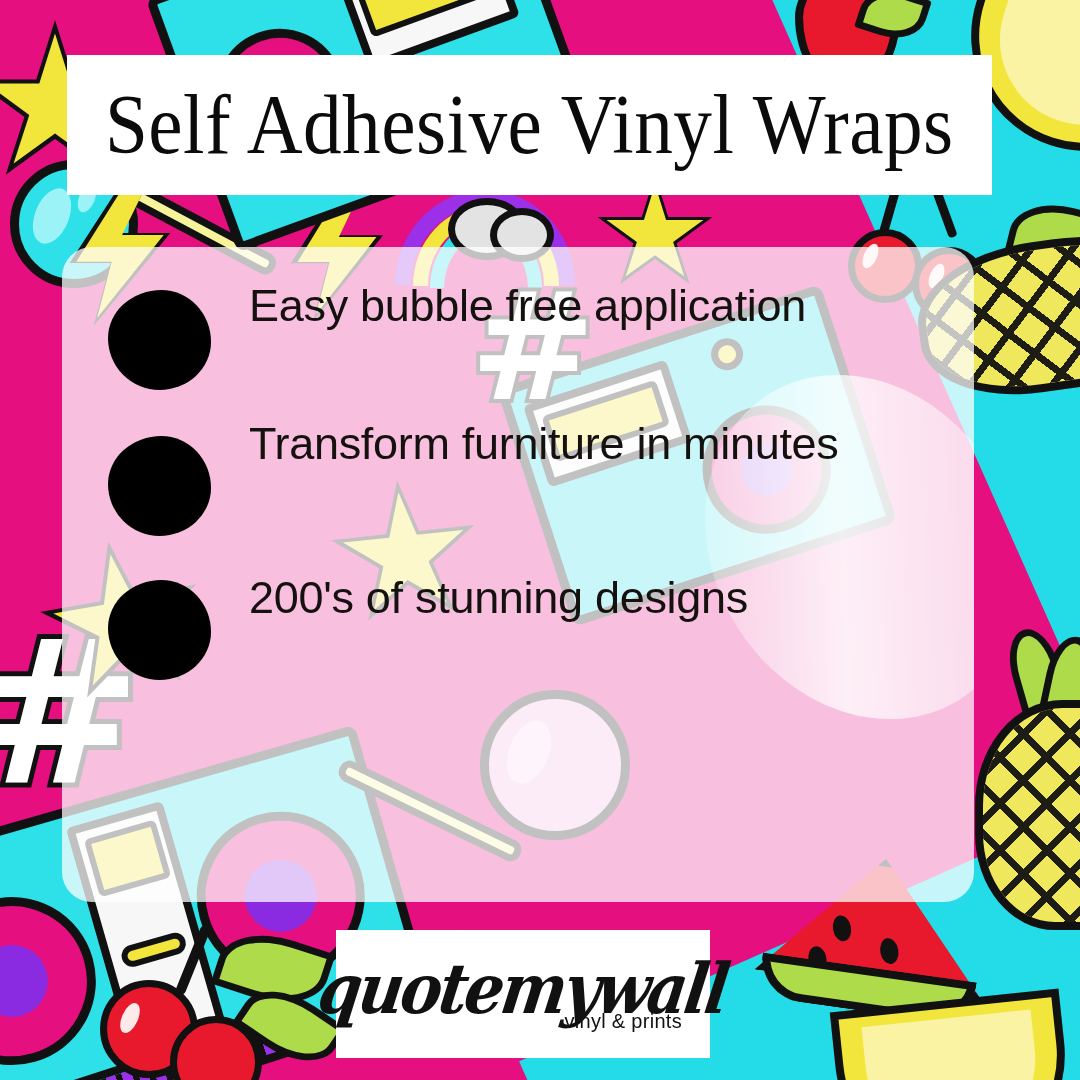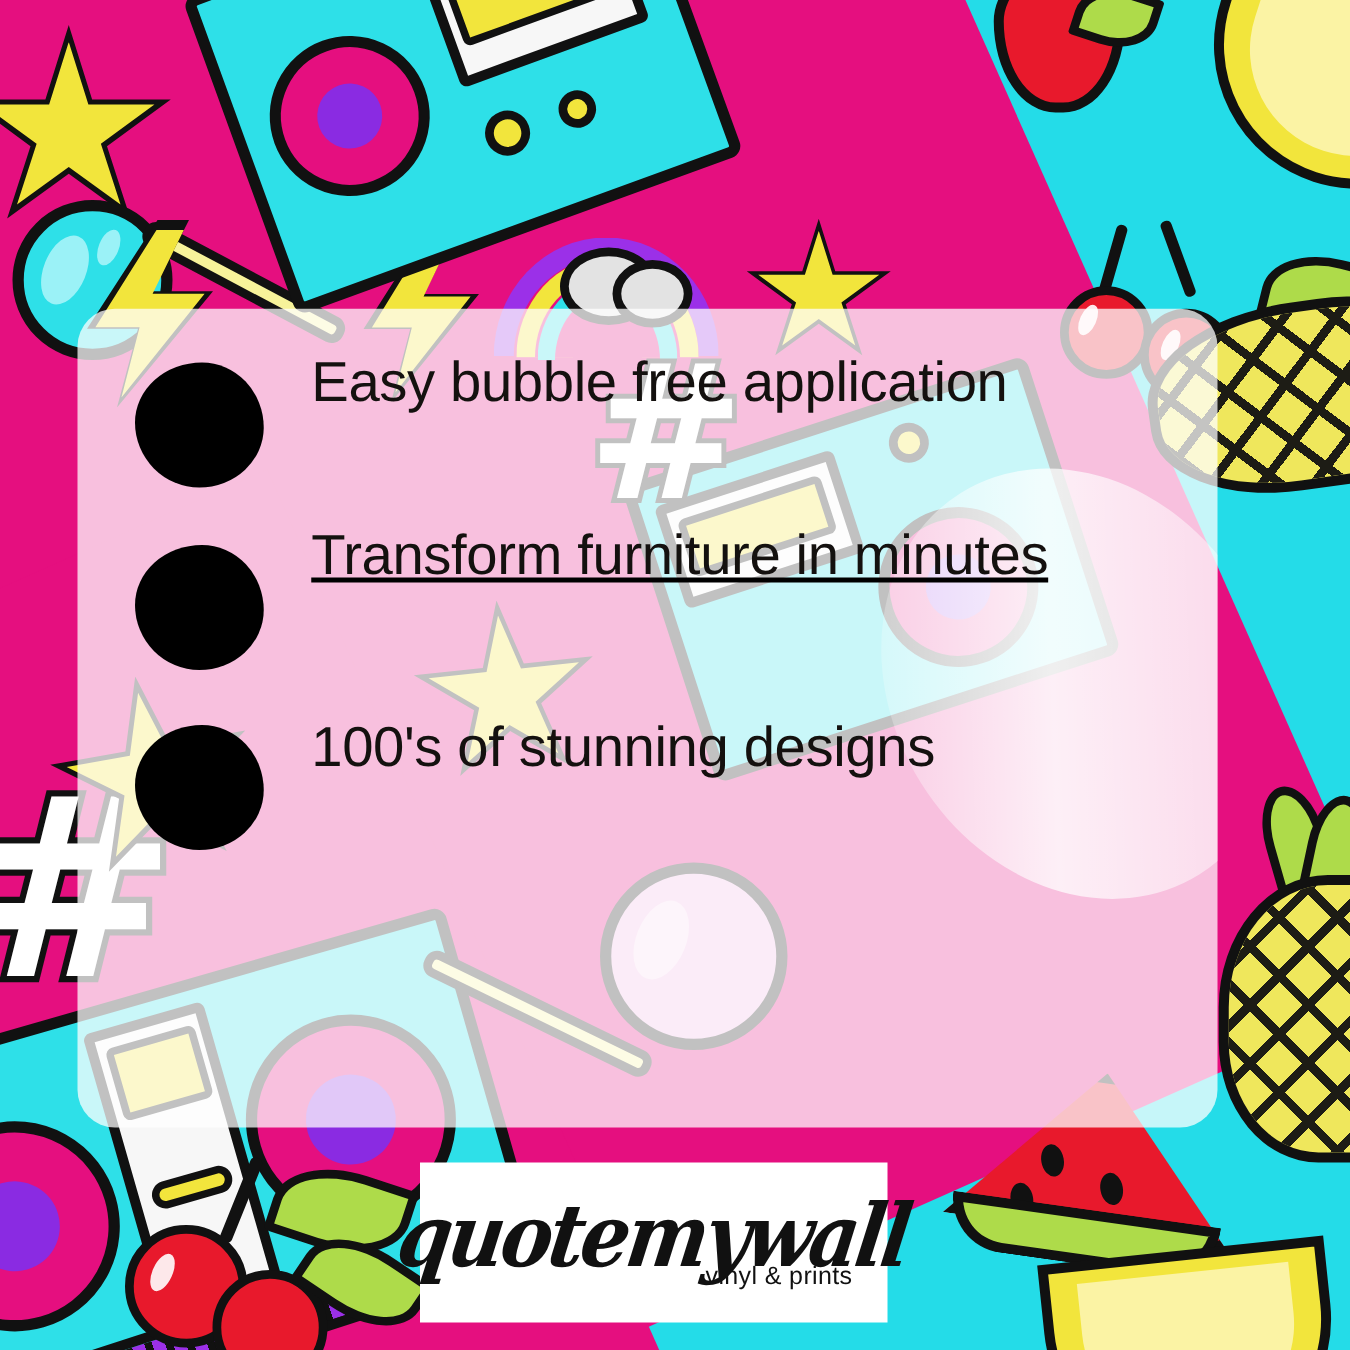--- a/index.html
+++ b/index.html
@@ -134,21 +134,21 @@
     flex:0 0 auto;width:103px;height:100px;background:#000;
     border-radius:52% 48% 50% 50% / 48% 52% 48% 52%;
     margin-right:38px;margin-top:4px;
   }
   .btext{
     font-family:"Liberation Sans", sans-serif;
     font-weight:300;font-size:45px;line-height:1.07;color:#14110F;
     letter-spacing:-.3px;padding-top:6px;
   }
   .r1 .bullet{margin-top:14px;}
-  .r2{margin-top:15px;text-decoration:underline;}
+  .r2{margin-top:15px;}
   .r2 .bullet{margin-top:22px;}
   .r3{margin-top:30px;}
   .r3 .bullet{margin-top:14px;}
   .r4{margin-top:32px;}
   .r4 .bullet{margin-top:12px;}
 
   
   #logo-box{
     position:absolute;left:336px;top:930px;width:374px;height:128px;
     background:#FFFFFF;display:flex;flex-direction:column;
@@ -325,37 +325,40 @@
 
   <div class="doodle lolly" style="left:480px;top:690px;width:150px;height:150px;background:#EFB6E2;">
     <div class="lolly-shine" style="left:20px;top:20px;width:40px;height:66px;background:#F7D6EF;transform:rotate(22deg);"></div>
   </div>
   <div class="doodle lolly-stick" style="left:330px;top:800px;width:200px;height:22px;transform:rotate(26deg);"></div>
 
   <div id="panel">
     <div class="roll"></div>
   </div>
 
+  <div id="title-box">
+    <div id="title-text">Self Adhesive Vinyl Wraps</div>
+  </div>
 
   <div id="bullets">
 
     <div class="brow r1">
       <div class="bullet"></div>
       <div class="btext">Easy bubble free application</div>
     </div>
 
     <div class="brow r2">
       <div class="bullet"></div>
       <div class="btext">Transform furniture in minutes</div>
     </div>
 
 
     <div class="brow r4">
       <div class="bullet"></div>
-      <div class="btext">100's of stunning designs</div>
+      <div class="btext">200's of stunning designs</div>
     </div>
 
   </div>
 
   <div id="logo-box">
     <div id="logo-word">quotemywall</div>
     <div id="logo-sub">vinyl &amp; prints</div>
   </div>
 
 </div>

